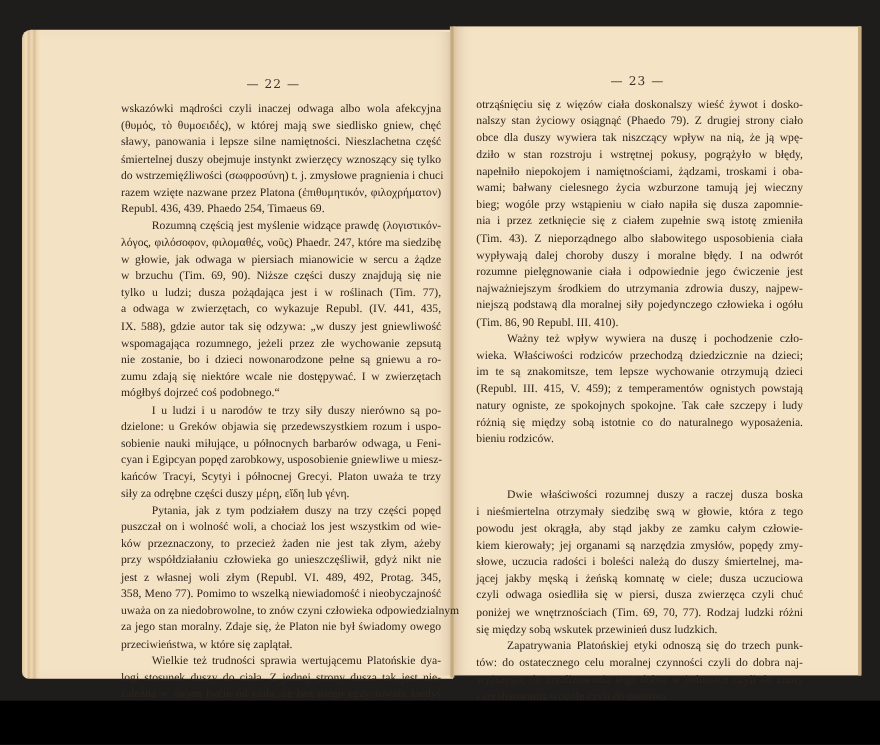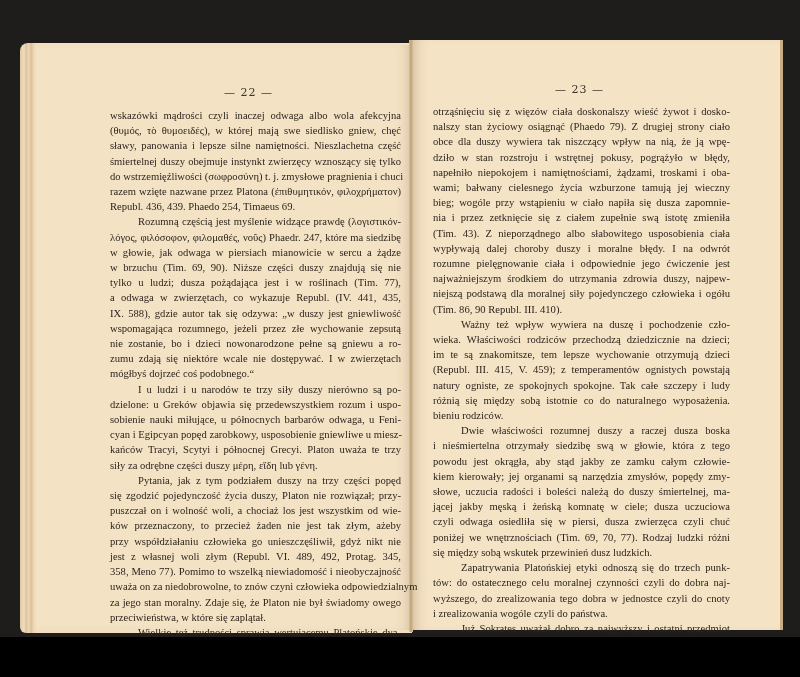--- a/index.html
+++ b/index.html
@@ -5,21 +5,21 @@
   html, body { margin:0; padding:0; }
   body {
     width:800px; height:677px; overflow:hidden; position:relative;
     background:#1b1a1a;
     font-family: "DejaVu Serif", serif;
   }
   .scan-bg {
     position:absolute; left:0; top:0; width:800px; height:637px;
     background:#1e1d1c;
   }
-  .book { position:absolute; left:0; top:16px; width:800px; height:637px; }
+  .book { position:absolute; left:0; top:0; width:800px; height:637px; }
   .left-stack {
     position:absolute; left:20px; top:27px; width:392px; height:590px;
     border-radius:8px 0 0 6px;
     background:linear-gradient(90deg,#e2c9a4 0,#f0dcbc 4px,#dcc39e 6px,#efd8b6 9px,#d9bf98 11px,#efd9b7 14px,#f3e0c2 18px);
   }
   .left-page {
     position:absolute; left:36px; top:29px; width:376px; height:585px;
     background:#f4e2c5;
     border-radius:3px 0 0 3px;
     box-shadow: inset -12px 0 14px -10px rgba(120,90,50,.35);
@@ -88,21 +88,20 @@
       <span class="line">nie zostanie, bo i dzieci nowonarodzone pełne są gniewu a ro-</span>
       <span class="line">zumu zdają się niektóre wcale nie dostępywać. I w zwierzętach</span>
       <span class="line last">mógłbyś dojrzeć coś podobnego.“</span>
       <span class="line" style="padding-left: 28px;">I u ludzi i u narodów te trzy siły duszy nierówno są po-</span>
       <span class="line">dzielone: u Greków objawia się przedewszystkiem rozum i uspo-</span>
       <span class="line">sobienie nauki miłujące, u północnych barbarów odwaga, u Feni-</span>
       <span class="line">cyan i Egipcyan popęd zarobkowy, usposobienie gniewliwe u miesz-</span>
       <span class="line">kańców Tracyi, Scytyi i północnej Grecyi. Platon uważa te trzy</span>
       <span class="line last">siły za odrębne części duszy μέρη, εἴδη lub γένη.</span>
       <span class="line" style="padding-left: 28px;">Pytania, jak z tym podziałem duszy na trzy części popęd</span>
-      <span class="line">się zgodzić pojedynczość życia duszy, Platon nie rozwiązał; przy-</span>
       <span class="line">puszczał on i wolność woli, a chociaż los jest wszystkim od wie-</span>
       <span class="line">ków przeznaczony, to przecież żaden nie jest tak złym, ażeby</span>
       <span class="line">przy współdziałaniu człowieka go unieszczęśliwił, gdyż nikt nie</span>
       <span class="line">jest z własnej woli złym (Republ. VI. 489, 492, Protag. 345,</span>
       <span class="line">358, Meno 77). Pomimo to wszelką niewiadomość i nieobyczajność</span>
       <span class="line">uważa on za niedobrowolne, to znów czyni człowieka odpowiedzialnym</span>
       <span class="line">za jego stan moralny. Zdaje się, że Platon nie był świadomy owego</span>
       <span class="line last">przeciwieństwa, w które się zaplątał.</span>
       <span class="line" style="padding-left: 28px;">Wielkie też trudności sprawia wertującemu Platońskie dya-</span>
       <span class="line">logi stosunek duszy do ciała. Z jednej strony dusza tak jest nie-</span>
@@ -124,21 +123,21 @@
       <span class="line">najważniejszym środkiem do utrzymania zdrowia duszy, najpew-</span>
       <span class="line">niejszą podstawą dla moralnej siły pojedynczego człowieka i ogółu</span>
       <span class="line last">(Tim. 86, 90 Republ. III. 410).</span>
       <span class="line" style="padding-left: 28px;">Ważny też wpływ wywiera na duszę i pochodzenie czło-</span>
       <span class="line">wieka. Właściwości rodziców przechodzą dziedzicznie na dzieci;</span>
       <span class="line">im te są znakomitsze, tem lepsze wychowanie otrzymują dzieci</span>
       <span class="line">(Republ. III. 415, V. 459); z temperamentów ognistych powstają</span>
       <span class="line">natury ogniste, ze spokojnych spokojne. Tak całe szczepy i ludy</span>
       <span class="line">różnią się między sobą istotnie co do naturalnego wyposażenia.</span>
       <span class="line last">bieniu rodziców.</span>
-      <span class="line" style="padding-left: 28px;">Dwie właściwości rozumnej duszy a raczej dusza boska</span>
+      <span class="line" style="padding-left: 28px; margin-top: 36px;">Dwie właściwości rozumnej duszy a raczej dusza boska</span>
       <span class="line">i nieśmiertelna otrzymały siedzibę swą w głowie, która z tego</span>
       <span class="line">powodu jest okrągła, aby stąd jakby ze zamku całym człowie-</span>
       <span class="line">kiem kierowały; jej organami są narzędzia zmysłów, popędy zmy-</span>
       <span class="line">słowe, uczucia radości i boleści należą do duszy śmiertelnej, ma-</span>
       <span class="line">jącej jakby męską i żeńską komnatę w ciele; dusza uczuciowa</span>
       <span class="line">czyli odwaga osiedliła się w piersi, dusza zwierzęca czyli chuć</span>
       <span class="line">poniżej we wnętrznościach (Tim. 69, 70, 77). Rodzaj ludzki różni</span>
       <span class="line last">się między sobą wskutek przewinień dusz ludzkich.</span>
       <span class="line" style="padding-left: 28px;">Zapatrywania Platońskiej etyki odnoszą się do trzech punk-</span>
       <span class="line">tów: do ostatecznego celu moralnej czynności czyli do dobra naj-</span>

